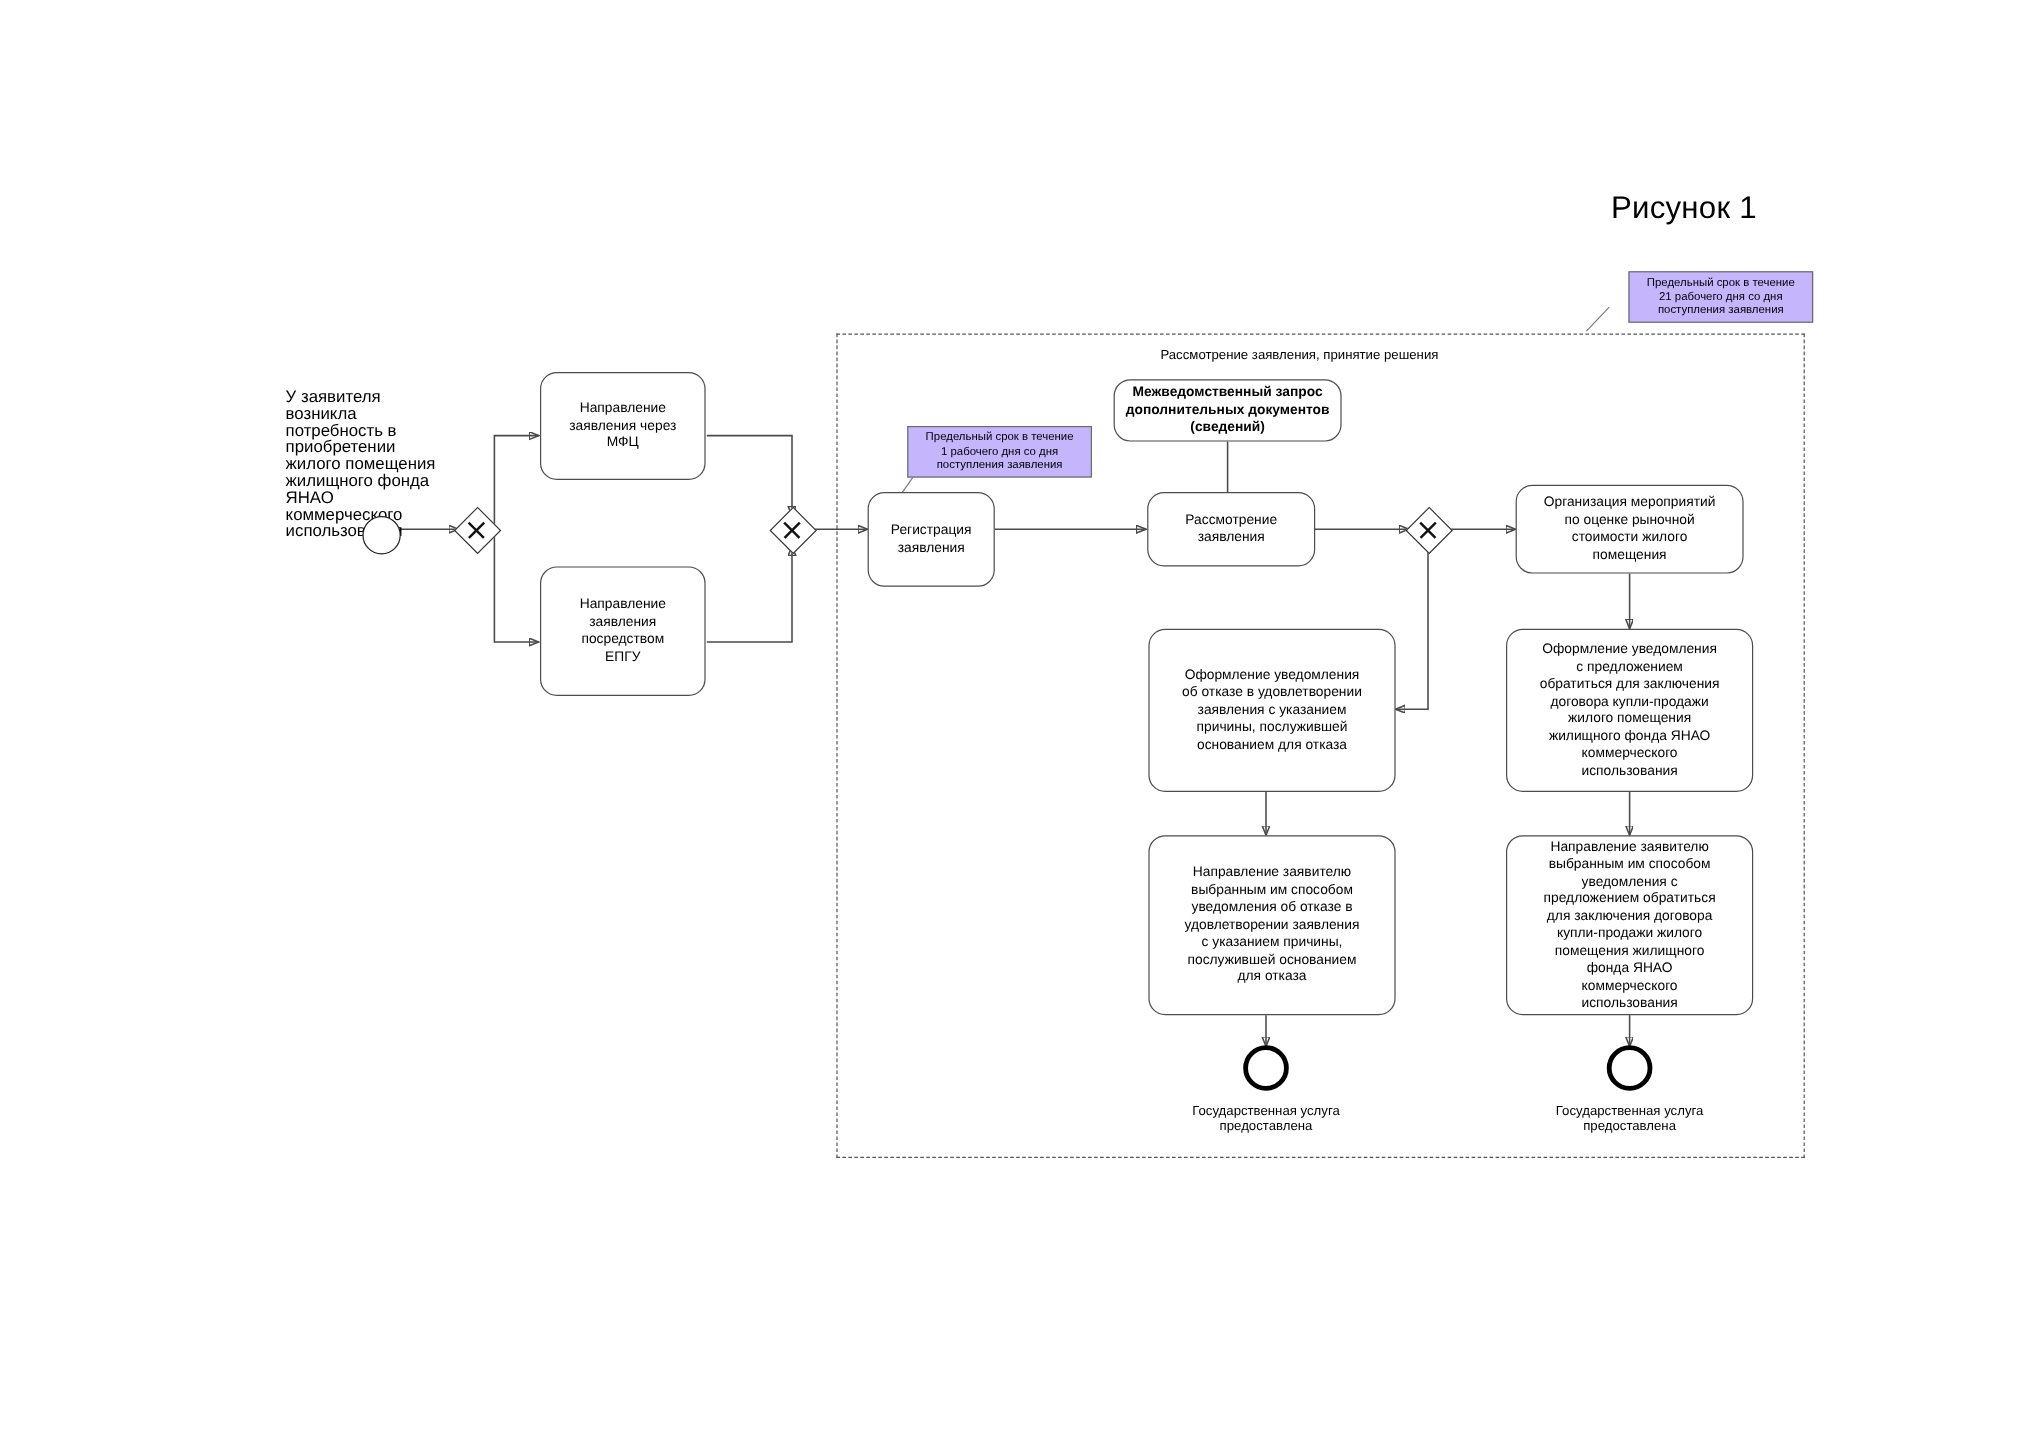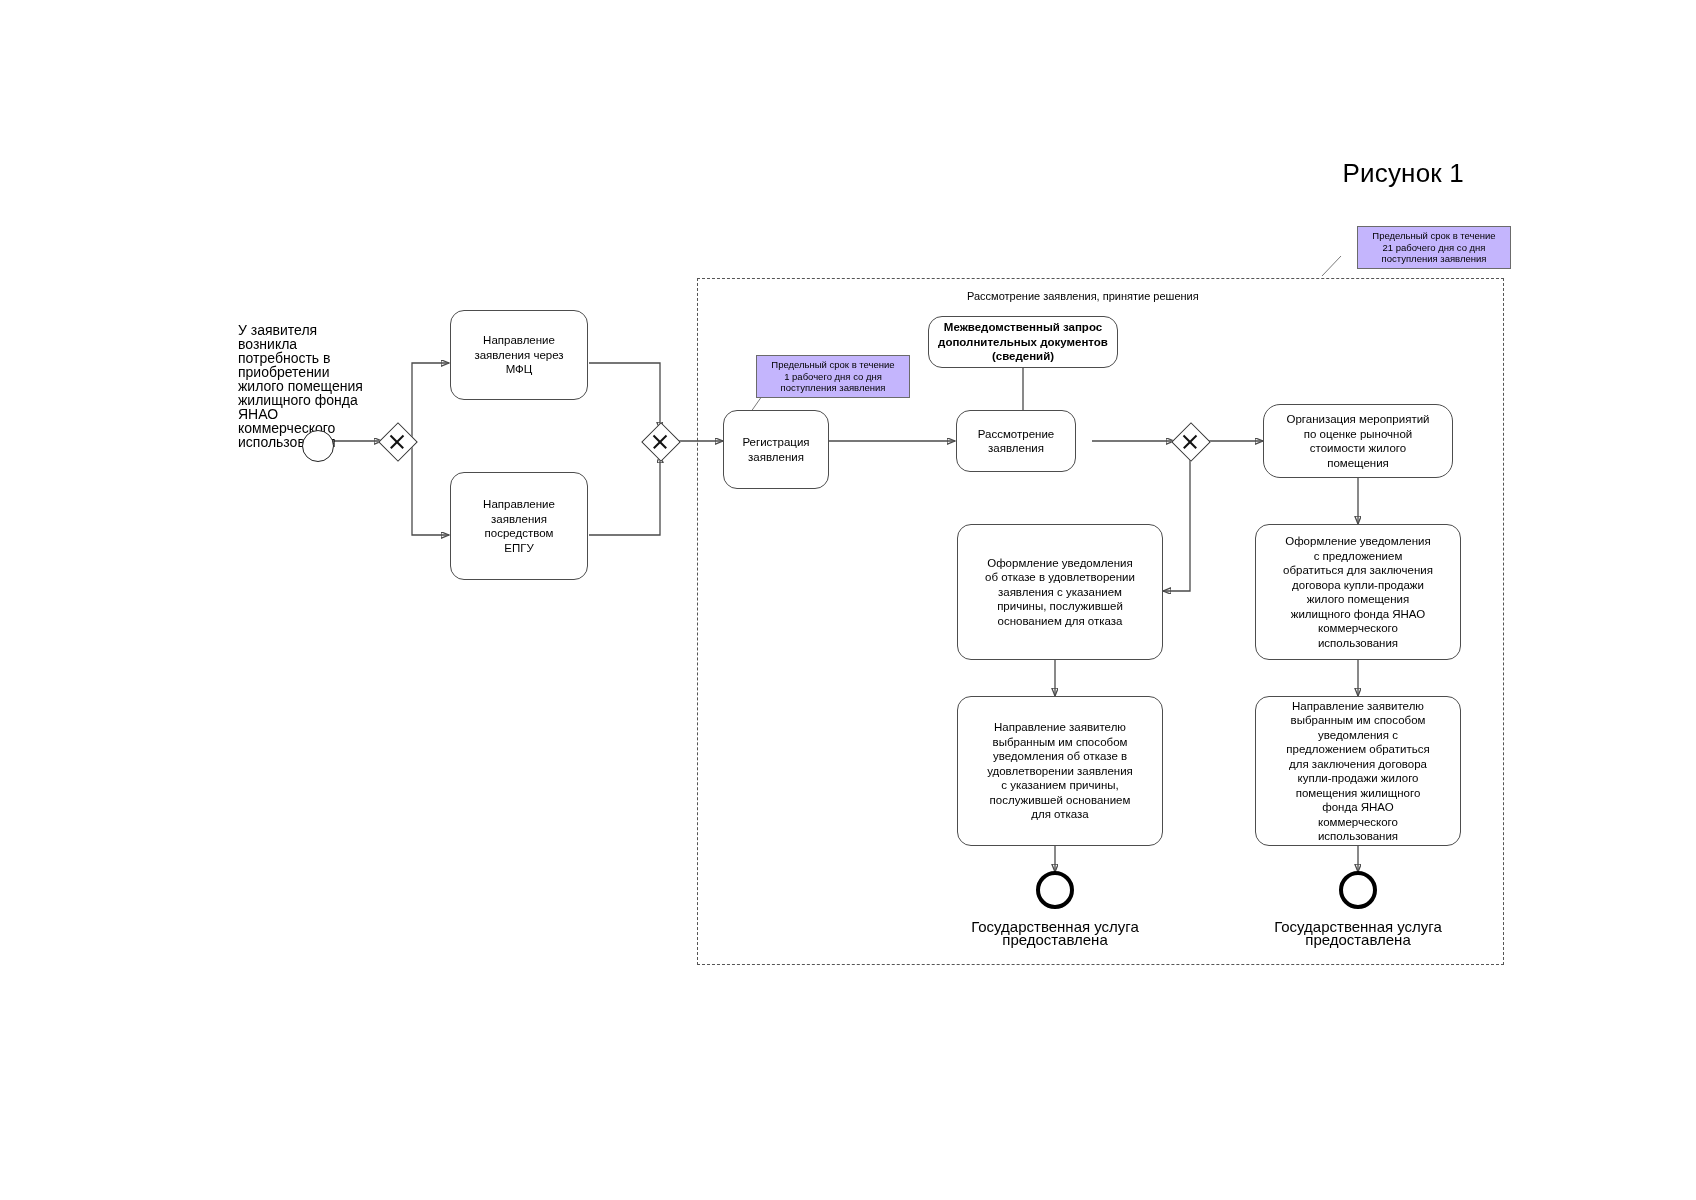--- a/index.html
+++ b/index.html
@@ -81,21 +81,21 @@
     border-radius: 50%;
     background: #ffffff;
     z-index: 5;
   }
   .event.start { border: 1.6px solid #222222; }
   .event.end   { border: 4px solid #000000; }
 
   .end-label {
     position: absolute;
     text-align: center;
-    font-size: 15px;
+    font-size: 11px;
     line-height: 13px;
     white-space: pre-line;
     z-index: 5;
   }
 
   
   .gateway {
     position: absolute;
     width: 32px;
     height: 32px;
@@ -237,32 +237,32 @@
     <span>Регистрация
 заявления</span>
   </div>
 
   <div class="task" style="left:928px; top:316px; width:190px; height:52px;font-weight:bold;">
     <span>Межведомственный запрос
 дополнительных документов
 (сведений)</span>
   </div>
 
-  <div class="task" style="left:956px; top:410px; width:120px; height:62px;">
+  <div class="task" style="left:956px; top:410px; width:140px; height:62px;">
     <span>Рассмотрение
 заявления</span>
   </div>
 
   <div class="gateway" style="left:1174px; top:425px;">
     <div class="dia"></div>
     <div class="x1"></div>
     <div class="x2"></div>
   </div>
 
-  <div class="task" style="left:1263px; top:404px; width:190px; height:74px;border-radius:17px;">
+  <div class="task" style="left:1263px; top:404px; width:190px; height:74px;">
     <span>Организация мероприятий
 по оценке рыночной
 стоимости жилого
 помещения</span>
   </div>
 
   <div class="task" style="left:957px; top:524px; width:206px; height:136px;">
     <span>Оформление уведомления
 об отказе в удовлетворении
 заявления с указанием

